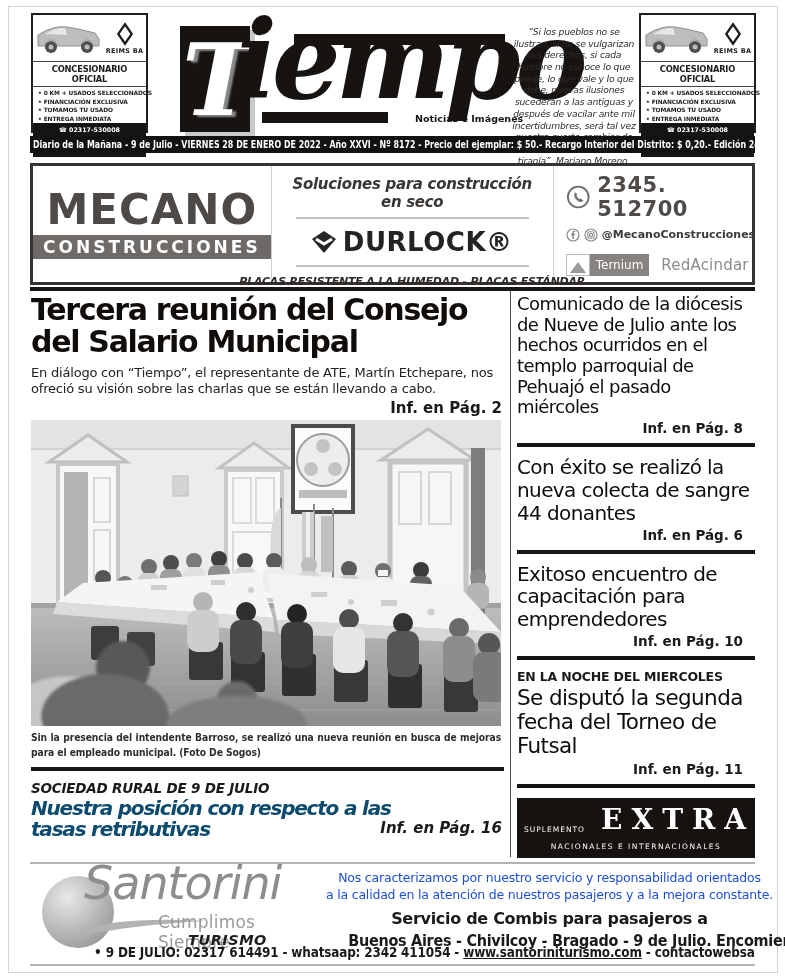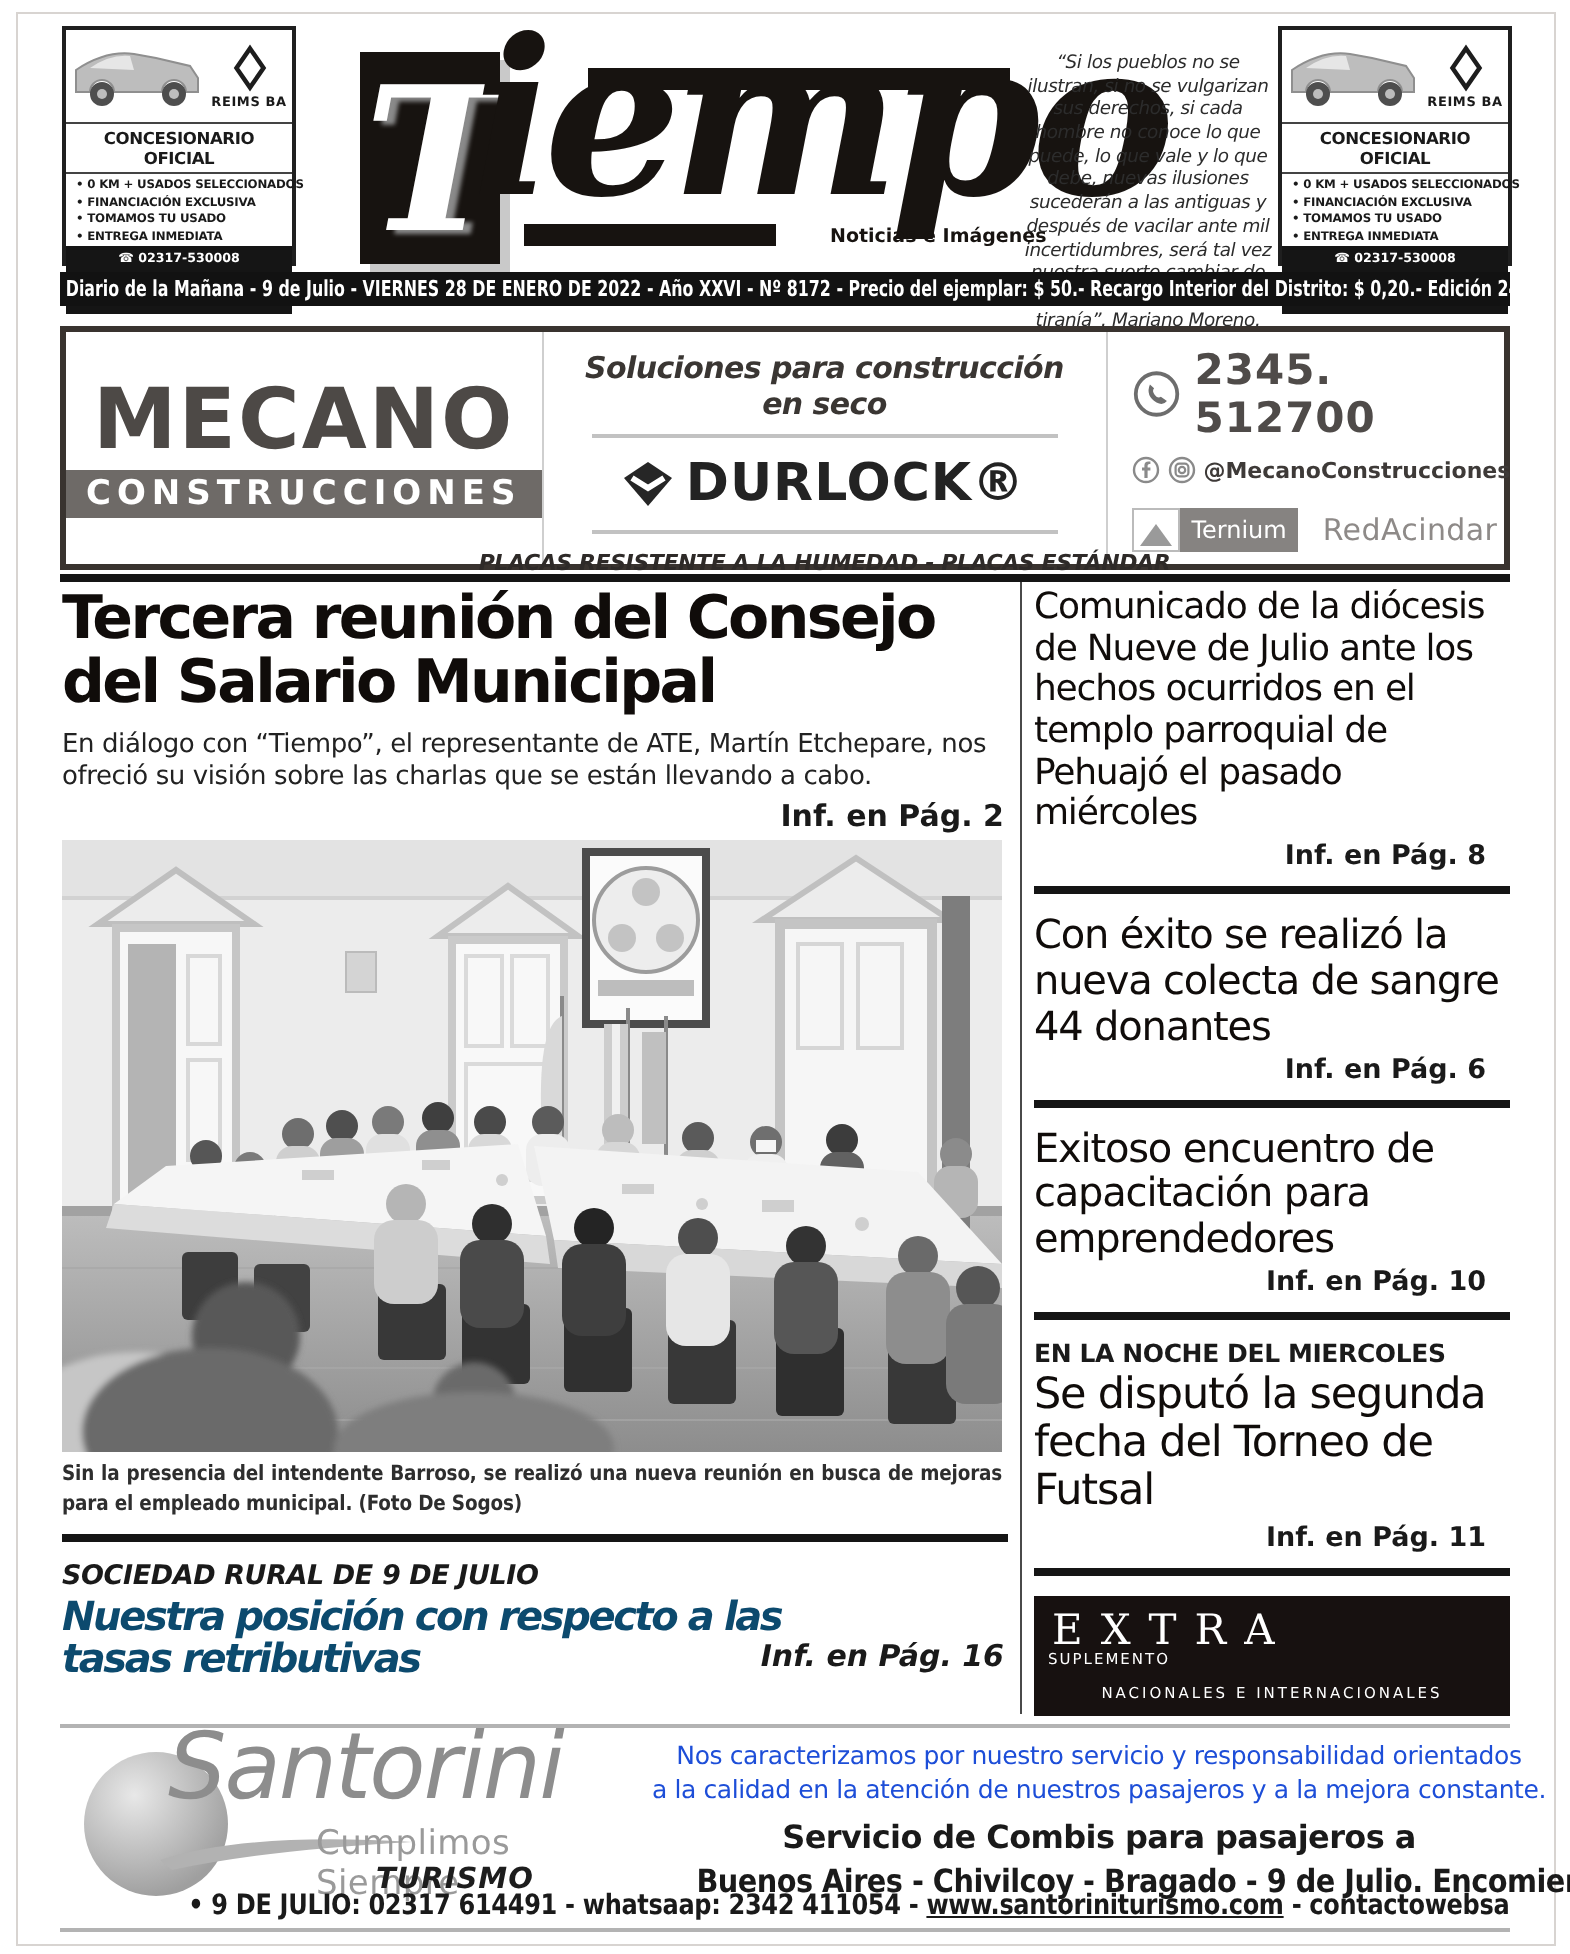--- a/index.html
+++ b/index.html
@@ -39,21 +39,21 @@
   .mecano{position:absolute;left:30px;top:163px;width:725px;height:122px;border:3px solid #39332f;box-sizing:border-box;display:flex;background:#fff;}
   .mec-col1{width:247px;display:flex;flex-direction:column;align-items:center;justify-content:center;border-right:1px solid #cfcfcf;}
   .mec-brand{font-size:42px;font-weight:bold;letter-spacing:1px;color:#4d4946;line-height:1;}
   .mec-brand-sub{margin-top:4px;background:#6e6a67;color:#fff;font-size:17px;font-weight:bold;letter-spacing:3px;padding:2px 10px;line-height:1.2;}
   .mec-col2{width:282px;border-right:1px solid #cfcfcf;display:flex;flex-direction:column;align-items:center;padding:9px 14px;box-sizing:border-box;}
   .mec-slogan{font-style:italic;font-weight:bold;font-size:15px;color:#3a3633;text-align:center;letter-spacing:-0.3px;}
   .mec-rule{width:92%;border-top:2px solid #c2c2c2;margin:6px 0;}
   .mec-durlock{display:flex;align-items:center;gap:7px;margin:2px 0;}
   .mec-durlock-name{font-size:26px;font-weight:bold;letter-spacing:0.5px;color:#232323;}
   .mec-note{font-style:italic;font-weight:bold;font-size:11px;color:#2e2a28;text-align:center;letter-spacing:-0.2px;margin-top:2px;white-space:nowrap;}
-  .mec-col3{flex:1;display:flex;flex-direction:column;justify-content:flex-end;padding:6px 6px 6px 12px;gap:7px;}
+  .mec-col3{flex:1;display:flex;flex-direction:column;justify-content:center;padding:6px 6px 6px 12px;gap:7px;}
   .mec-phone-row{display:flex;align-items:center;gap:7px;}
   .mec-phone{font-size:21px;font-weight:bold;color:#4f4b49;letter-spacing:0.5px;}
   .mec-social-row{display:flex;align-items:center;gap:4px;}
   .mec-handle{font-size:11px;font-weight:bold;color:#3e3a38;}
   .mec-partners{display:flex;align-items:center;gap:12px;margin-top:5px;}
   .ternium{display:flex;align-items:stretch;height:22px;}
   .ternium-tri{width:22px;background:#fff;border:1px solid #bbb;display:flex;align-items:flex-end;justify-content:center;}
   .ternium-label{background:#868381;color:#fff;font-size:12px;display:flex;align-items:center;padding:0 6px;}
   .redacindar{font-size:15px;color:#8e8a88;letter-spacing:0.2px;}
 
@@ -78,21 +78,21 @@
   
   .right-col{position:absolute;left:517px;top:294px;width:238px;}
   .rc-headline{font-weight:normal;color:#100c0a;letter-spacing:-0.6px;}
   .rc-h1{font-size:18px;line-height:1.15;}
   .rc-h2{font-size:20px;line-height:1.14;}
   .rc-h4{font-size:21.5px;line-height:1.13;}
   .rc-ref{font-size:13.5px;font-weight:bold;text-align:right;padding-right:12px;margin-top:2px;}
   .rc-kicker{font-size:12.5px;font-weight:bold;letter-spacing:-0.2px;margin-bottom:2px;}
   .rc-sep{height:4px;background:#151515;margin:7px 0 9px;}
   .extra{margin-top:10px;background:#171110;height:60px;position:relative;color:#fff;}
-  .extra-title{text-align:left;font-family:"DejaVu Serif","Liberation Serif",serif;font-weight:normal;font-size:21px;letter-spacing:9px;padding-top:5px;padding-left:9px;}
+  .extra-title{text-align:right;font-family:"DejaVu Serif","Liberation Serif",serif;font-weight:bold;font-size:28px;letter-spacing:9px;padding-top:5px;padding-left:9px;}
   .extra-left{position:absolute;left:7px;top:27px;font-size:7.5px;letter-spacing:1px;}
   .extra-bottom{position:absolute;left:0;right:0;bottom:7px;text-align:center;font-size:7.5px;letter-spacing:1.5px;}
 
   
   .santorini{position:absolute;left:30px;top:862px;width:725px;height:104px;border-top:2px solid #b3b3b3;border-bottom:2px solid #b3b3b3;box-sizing:border-box;}
   .san-logo{position:absolute;left:10px;top:4px;width:285px;height:76px;}
   .san-sphere{position:absolute;left:2px;top:8px;width:72px;height:72px;border-radius:50%;background:radial-gradient(circle at 35% 30%,#e8e8e8,#9f9f9f 75%);}
   .san-brand{position:absolute;left:44px;top:-12px;font-style:italic;font-size:46px;color:#8d8d8d;letter-spacing:-1px;font-family:"DejaVu Sans","Liberation Sans",sans-serif;}
   .san-swoosh{position:absolute;left:38px;top:46px;width:130px;height:22px;}
   .san-slogan{position:absolute;left:118px;top:44px;font-size:17px;color:#9a9a9a;letter-spacing:0.2px;}

